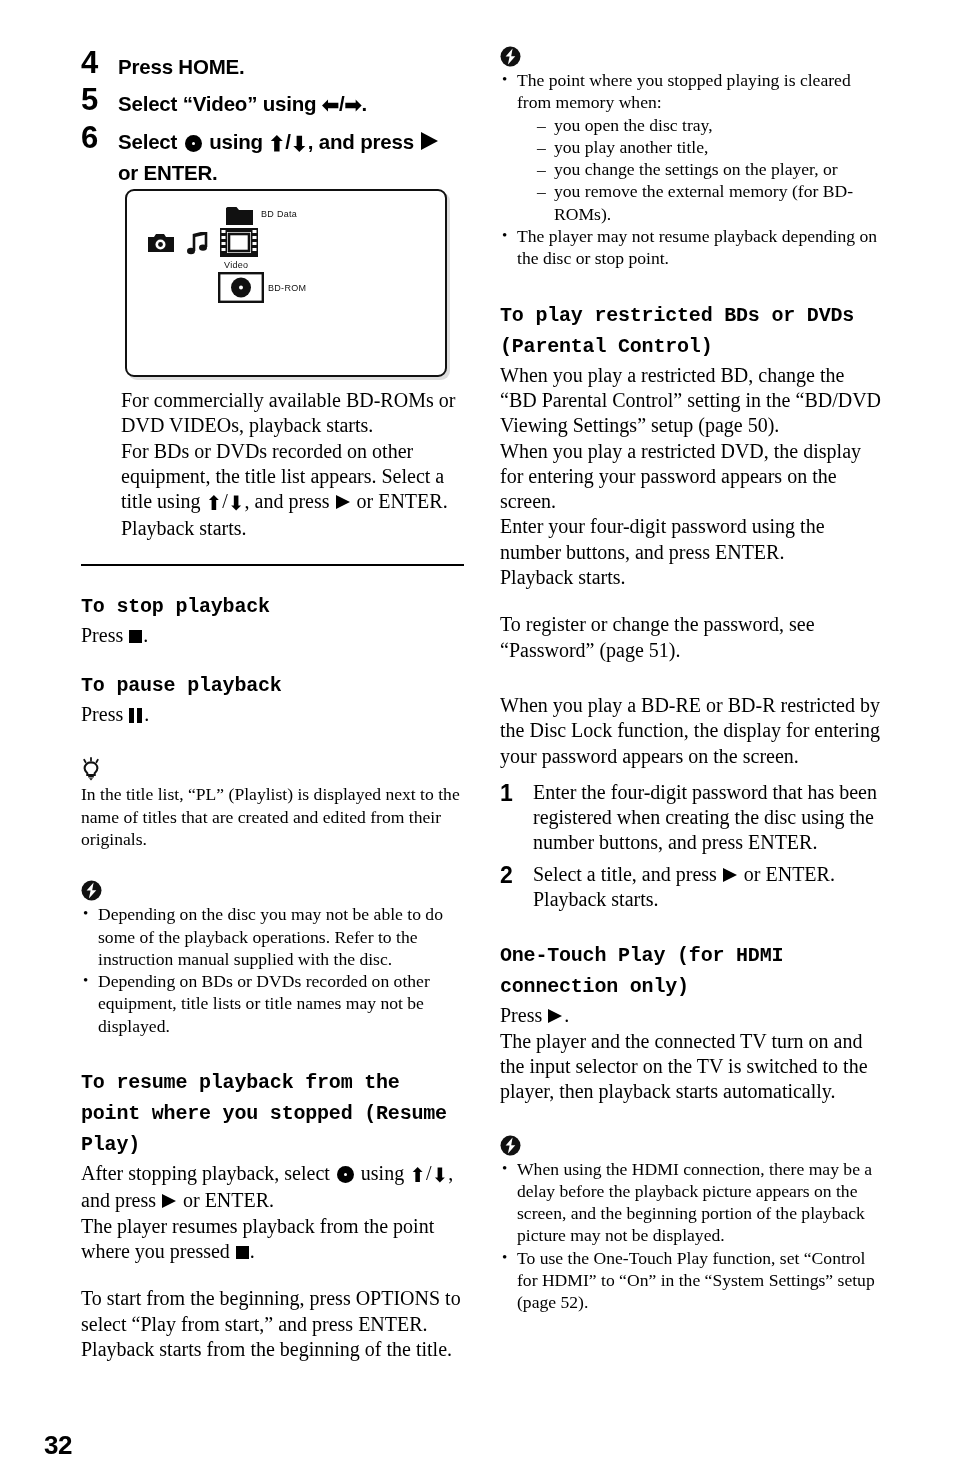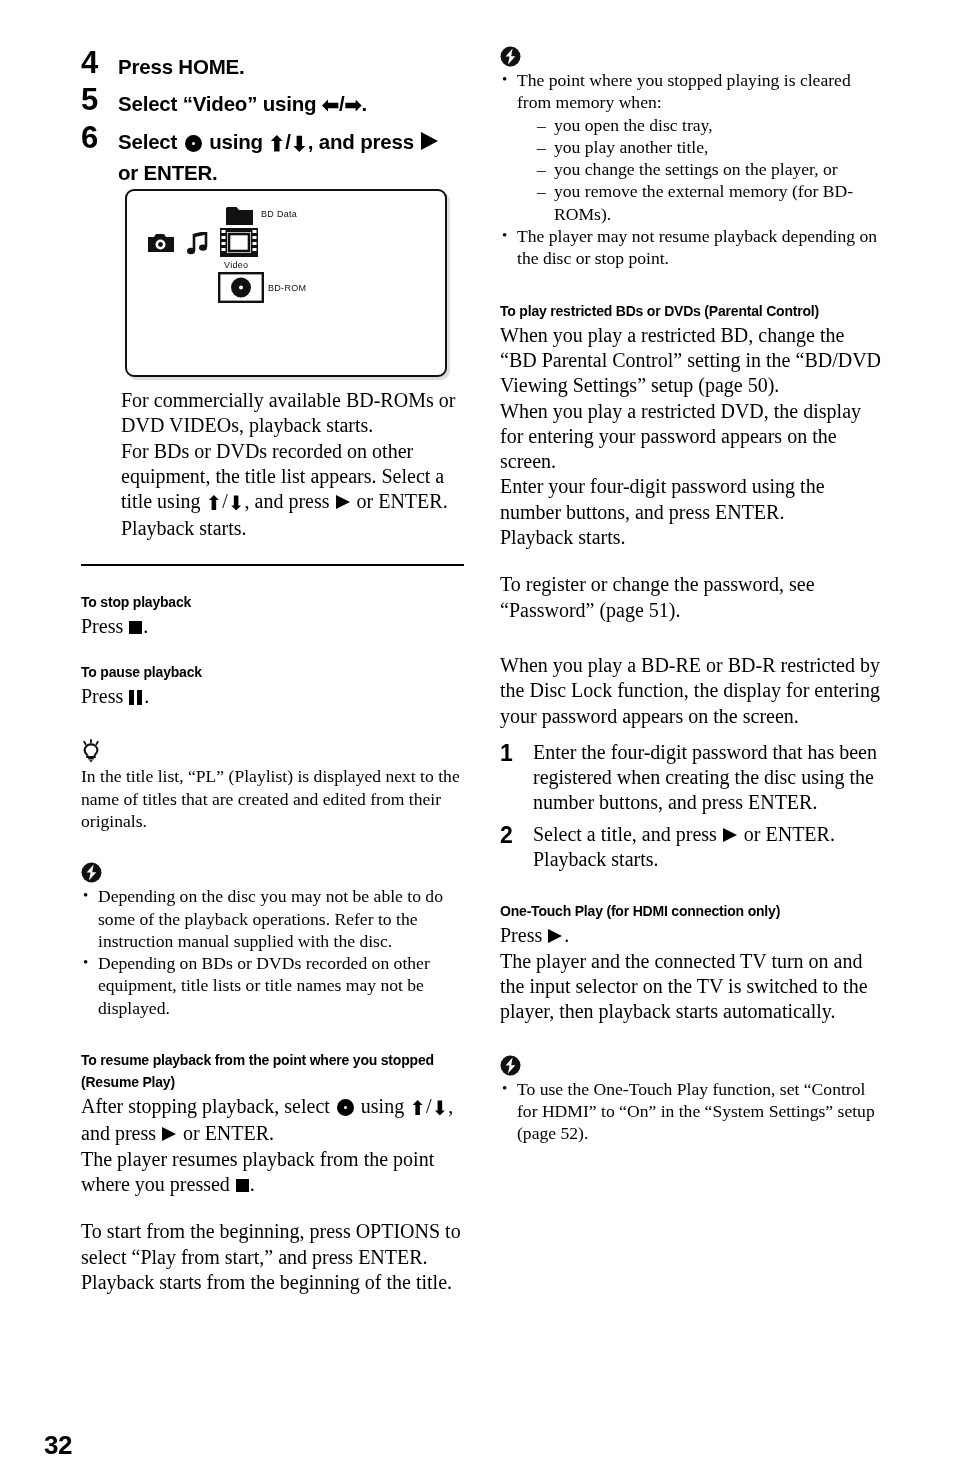--- a/index.html
+++ b/index.html
@@ -96,24 +96,24 @@
     line-height: 25.3px;
   }
   .p-indent { margin: 0 0 0 40px; }
   .p        { margin: 0; }
   .gap-sm   { height: 11px; }
   .gap-md   { height: 22px; }
   .gap-lg   { height: 30px; }
 
   
   h3.sec {
-    font-family: Liberation Sans, sans-serif;
+    font-family: Liberation Mono, monospace;
     font-weight: bold;
-    font-size: 14px;
-    line-height: 22px;
+    font-size: 20px;
+    line-height: 31px;
     margin: 0 0 1px 0;
     letter-spacing: -0.2px;
   }
 
   
   .rule {
     border: 0;
     border-top: 2px solid #000;
     margin: 22px 0 25px 0;
     width: 100%;
@@ -424,19 +424,20 @@
 
     <div class="gap-lg"></div>
 
     <span class="notice-icon">
       <svg width="21" height="21" viewBox="0 0 21 21">
         <circle cx="10.5" cy="10.5" r="10" fill="#111"></circle>
         <path d="M12.6 2.6 L5.6 10.4 L9.6 10.4 L7.9 18.6 L15.3 10.3 L11.2 10.3 Z" fill="#fff"></path>
       </svg>
     </span>
     <ul class="bullets">
+      <li>When using the HDMI connection, there may be a delay before the playback picture appears on the screen, and the beginning portion of the playback picture may not be displayed.</li>
       <li>To use the One-Touch Play function, set “Control for HDMI” to “On” in the “System Settings” setup (page 52).</li>
     </ul>
   </div>
 
   <div class="page-number">32</div>
 
 </div>
 
 </body></html>

